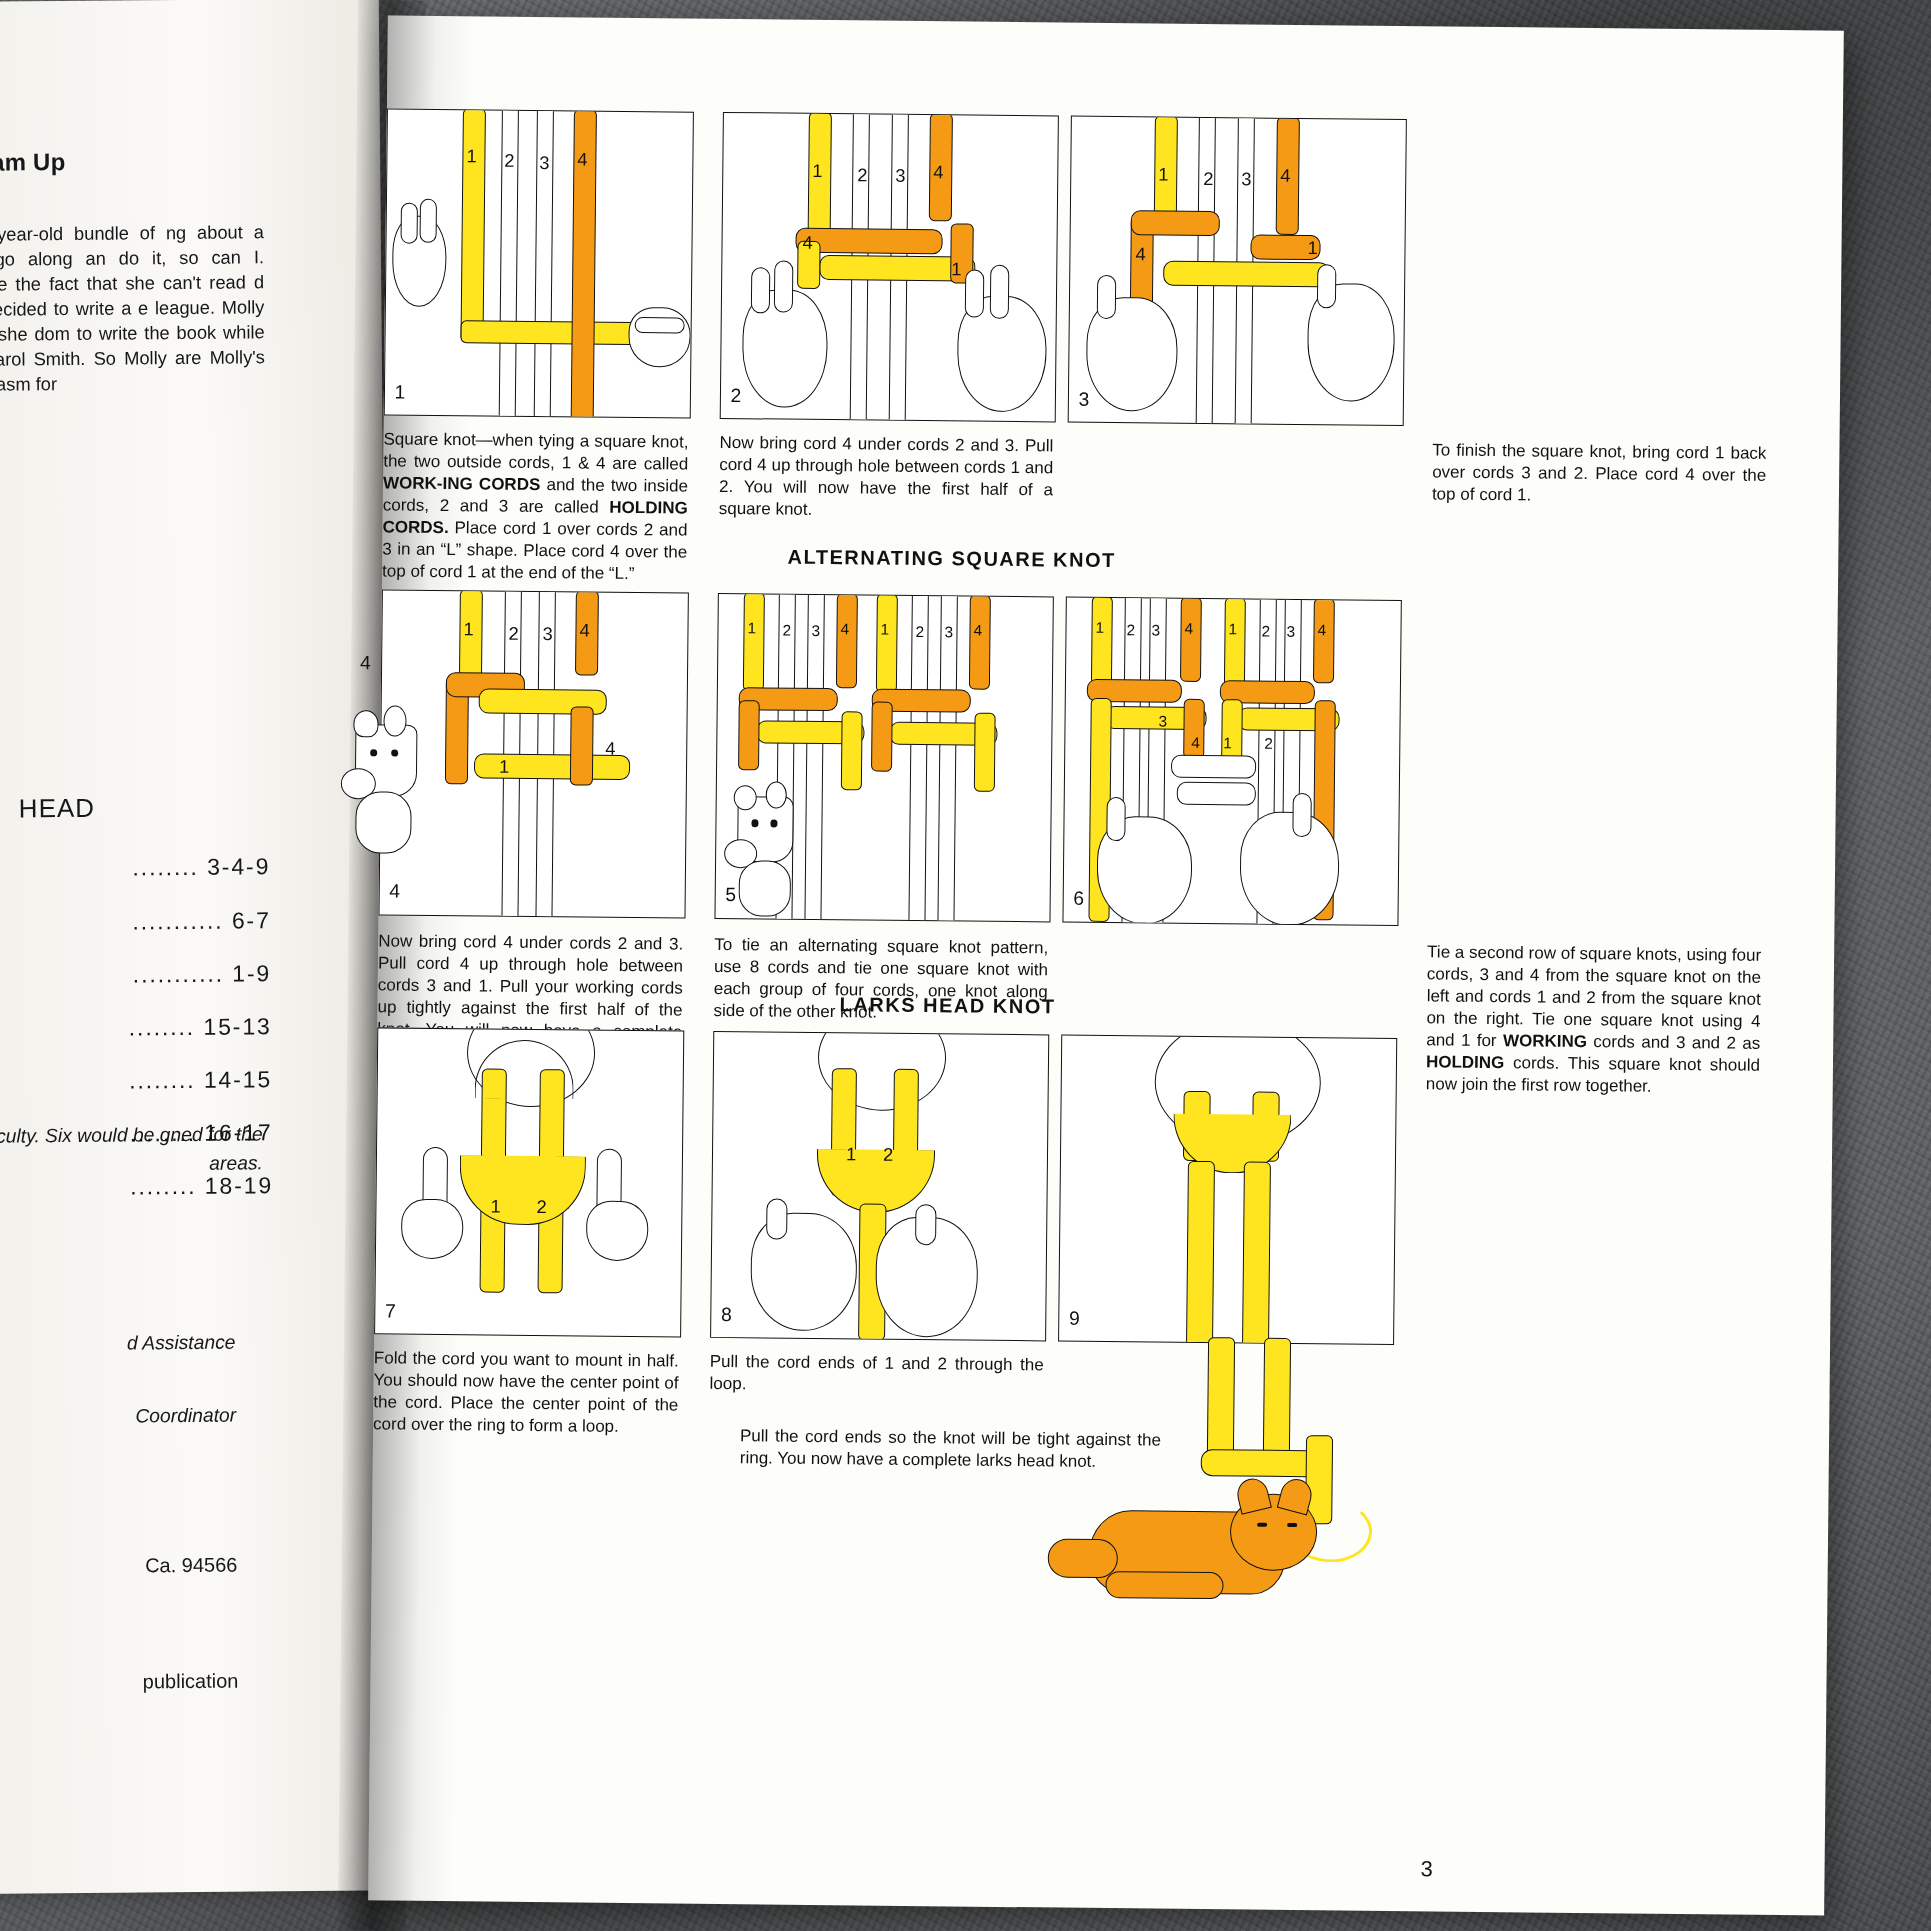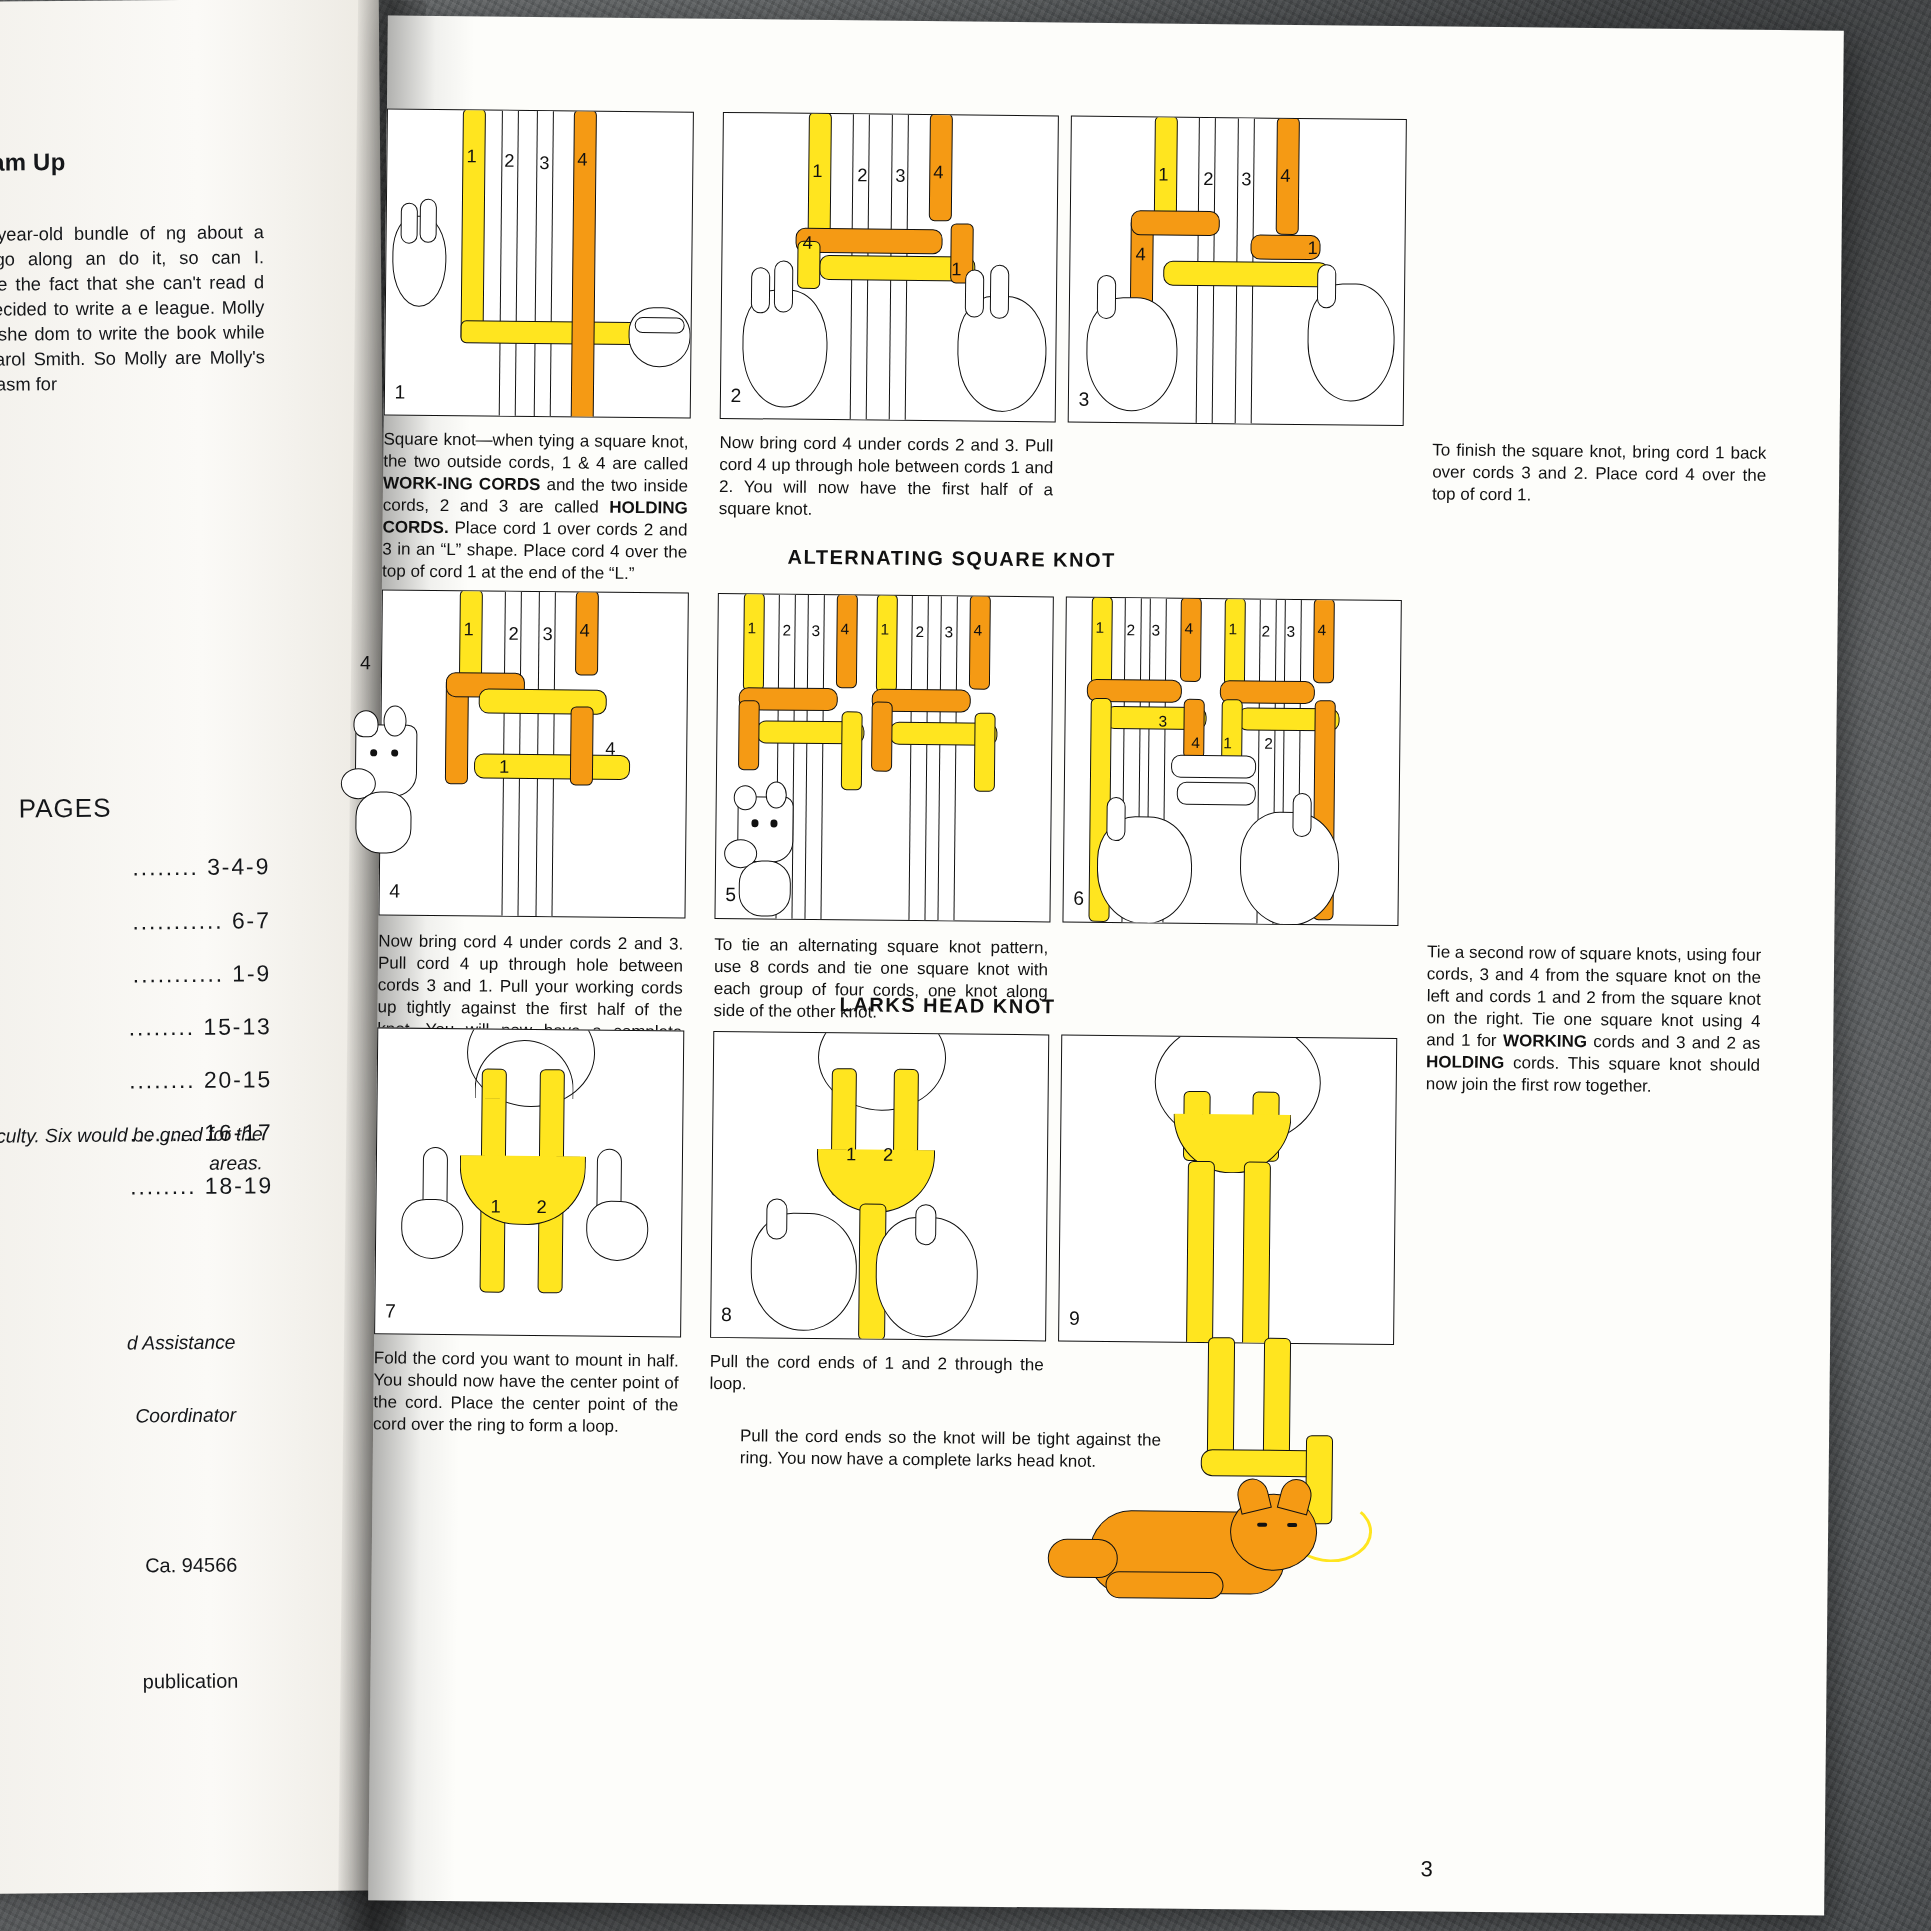--- a/index.html
+++ b/index.html
@@ -106,41 +106,41 @@
 </head>
 <body>
 
 <div id="table-bg"></div>
 
 <div id="booklet">
 
   <div class="page" id="left-page">
     <div class="lp" id="lp-title">Team Up</div>
     <div class="lp" id="lp-para">is a 6-year-old bundle of ng about a year ago along an do it, so can I. Because the fact that she can't read d Jeep decided to write a e league. Molly feels if she dom to write the book while lp of Karol Smith. So Molly are Molly's enthusiasm for</div>
-    <div class="lp" id="lp-pages-head">PAGES</div>
+    <div class="lp" id="lp-pages-head">HEAD</div>
 
     <div class="lp lp-row" style="top:854px">
       <span>........</span>
       <span>3-4-9</span>
     </div>
     <div class="lp lp-row" style="top:908px">
       <span>...........</span>
       <span>6-7</span>
     </div>
     <div class="lp lp-row" style="top:961px">
       <span>...........</span>
       <span>1-9</span>
     </div>
     <div class="lp lp-row" style="top:1014px">
       <span>........</span>
       <span>15-13</span>
     </div>
     <div class="lp lp-row" style="top:1067px">
       <span>........</span>
-      <span>20-15</span>
+      <span>14-15</span>
     </div>
     <div class="lp lp-row" style="top:1120px">
       <span>........</span>
       <span>16-17</span>
     </div>
     <div class="lp lp-row" style="top:1173px">
       <span>........</span>
       <span>18-19</span>
     </div>
 

